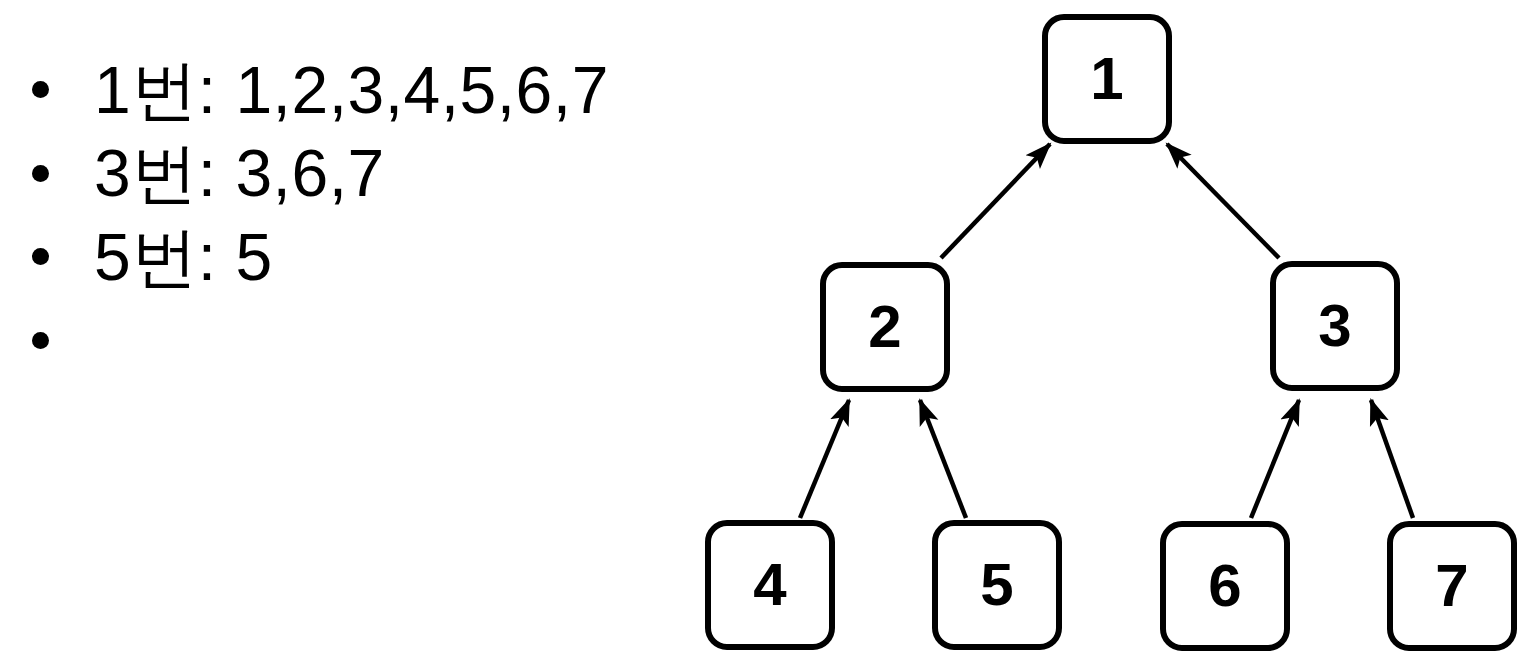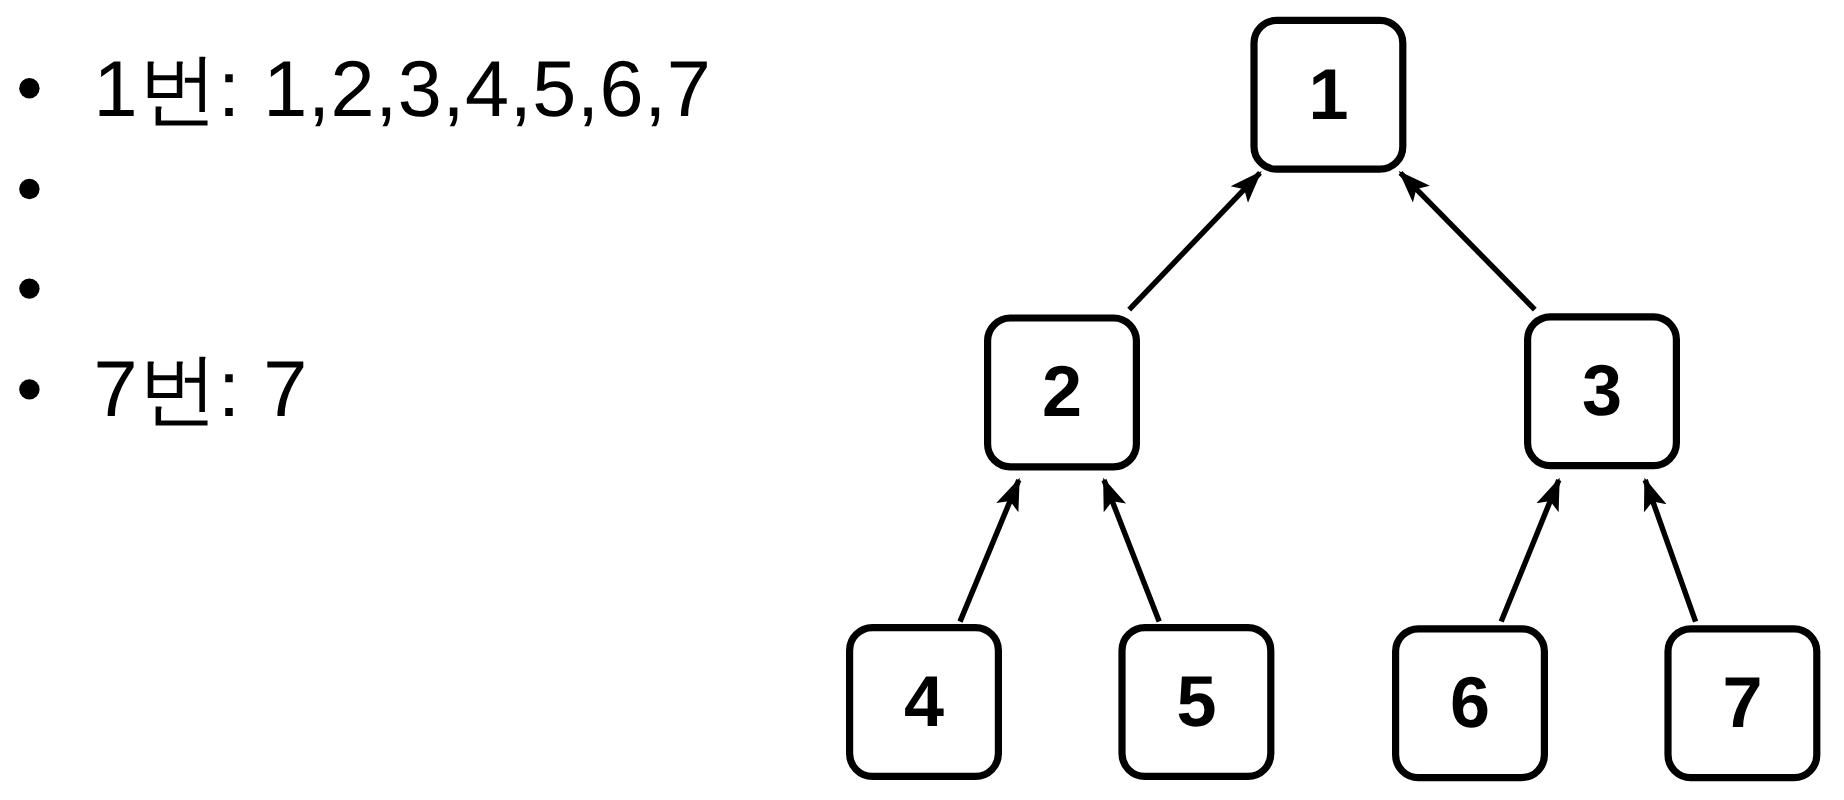--- a/index.html
+++ b/index.html
@@ -17,21 +17,21 @@
     width: 1537px;
     height: 667px;
     background: #ffffff;
   }
 
   
   .adj-list {
     position: absolute;
     left: 16px;
     top: 32px;
-    margin: 0;
+    margin: 16px;
     padding: 0;
     list-style: none;
   }
   .adj-list li {
     display: flex;
     align-items: center;
     height: 83.5px;
     white-space: nowrap;
   }
   .bullet {
@@ -92,27 +92,28 @@
 
 <div class="canvas">
 
   <ul class="adj-list">
     <li>
       <span class="bullet"></span>
       <span class="adj-text">1번: 1,2,3,4,5,6,7</span>
     </li>
     <li>
       <span class="bullet"></span>
+      <span class="adj-text">3번: 3,6,7</span>
     </li>
     <li>
       <span class="bullet"></span>
+      <span class="adj-text">5번: 5</span>
     </li>
     <li>
       <span class="bullet"></span>
-      <span class="adj-text">7번: 7</span>
     </li>
   </ul>
 
   <div class="tree-layer">
 
     <svg class="edges-svg" viewBox="0 0 1537 667" xmlns="http://www.w3.org/2000/svg">
       <defs>
         <marker id="arrowhead" markerUnits="userSpaceOnUse" markerWidth="30" markerHeight="24" refX="25" refY="11" orient="auto">
           <path d="M0,1 L27,11 L0,21 L6,11 Z" fill="#000000"></path>
         </marker>

